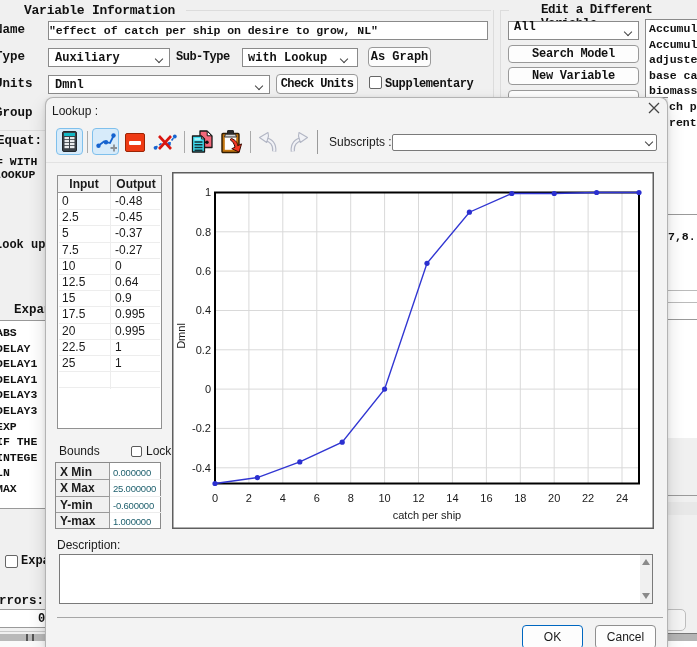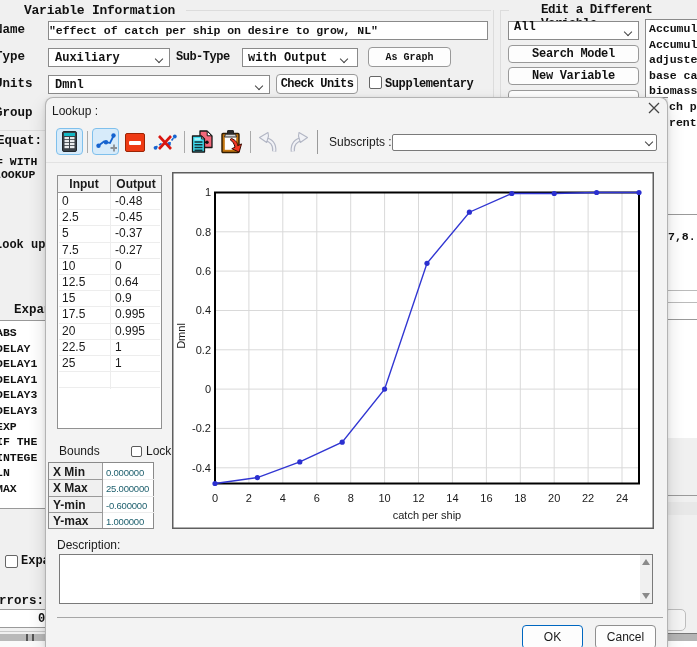--- a/index.html
+++ b/index.html
@@ -25,23 +25,23 @@
   <div class="abs mono" style="left:-5px;top:23px;font-size:12.5px;">Name</div>
   <div class="fld" style="left:48px;top:21px;width:440px;height:19px;"></div>
   <div class="abs mono" style="left:49px;top:24px;font-size:11.5px;letter-spacing:-0.05px;">"effect of catch per ship on desire to grow, NL"</div>
 
   <div class="abs mono" style="left:-5px;top:50px;font-size:12.5px;">Type</div>
   <div class="fld" style="left:48px;top:48px;width:122px;height:19px;"></div>
   <div class="abs mono" style="left:55px;top:51px;font-size:12px;">Auxiliary</div>
   <div class="chev" style="left:156px;top:55px;"></div>
   <div class="abs mono" style="left:176px;top:50px;font-size:12px;letter-spacing:-0.5px;">Sub-Type</div>
   <div class="fld" style="left:242px;top:48px;width:116px;height:19px;"></div>
-  <div class="abs mono" style="left:248px;top:51px;font-size:12px;">with Output</div>
+  <div class="abs mono" style="left:248px;top:51px;font-size:12px;">with Lookup</div>
   <div class="chev" style="left:341px;top:55px;"></div>
-  <div class="btn mono" style="left:368px;top:47px;width:83px;height:20px;font-size:10px;">As Graph</div>
+  <div class="btn mono" style="left:368px;top:47px;width:63px;height:20px;font-size:12px;">As Graph</div>
 
   <div class="abs mono" style="left:-5px;top:77px;font-size:12.5px;">Units</div>
   <div class="fld" style="left:48px;top:75px;width:222px;height:19px;"></div>
   <div class="abs mono" style="left:55px;top:78px;font-size:12px;">Dmnl</div>
   <div class="chev" style="left:256px;top:82px;"></div>
   <div class="btn mono" style="left:276px;top:74px;width:82px;height:20px;font-size:12px;letter-spacing:-0.6px;">Check Units</div>
   <div class="abs" style="left:369px;top:76px;width:11px;height:11px;border:1px solid #666;border-radius:2px;background:#fff;"></div>
   <div class="abs mono" style="left:385px;top:77px;font-size:12px;letter-spacing:-0.4px;">Supplementary</div>
 
   <div class="abs mono" style="left:-5px;top:106px;font-size:12.5px;">Group</div>
@@ -238,21 +238,21 @@
     <div style="position:absolute;left:1px;top:146.6px;width:101px;height:1px;background:#ededed;"></div>
     <div style="position:absolute;left:1px;top:162.8px;width:101px;height:1px;background:#ededed;"></div>
     <div style="position:absolute;left:1px;top:179.0px;width:101px;height:1px;background:#ededed;"></div>
     <div style="position:absolute;left:1px;top:195.2px;width:101px;height:1px;background:#ededed;"></div>
     <div style="position:absolute;left:1px;top:211.4px;width:101px;height:1px;background:#ededed;"></div>
   </div>
 
   <div class="abs ui" style="left:59px;top:444px;font-size:12px;">Bounds</div>
   <div class="abs" style="left:131px;top:446px;width:11px;height:11px;border:1px solid #5a5a5a;border-radius:2px;background:#fff;box-sizing:border-box;"></div>
   <div class="abs ui" style="left:146px;top:444px;font-size:12px;">Lock</div>
-  <div class="abs" style="left:48px;top:462px;width:106px;height:67px;background:#fff;border:1px solid #8a8a8a;box-sizing:border-box;padding-left:48px;">
+  <div class="abs" style="left:55px;top:462px;width:106px;height:67px;background:#fff;border:1px solid #8a8a8a;box-sizing:border-box;padding-left:48px;">
     <div style="position:absolute;left:0;top:0;width:54px;height:100%;background:#f0f0f0;border-right:1px solid #9a9a9a;box-sizing:border-box;"></div>
     <div class="ui" style="position:absolute;left:4px;top:2px;font-size:12px;font-weight:bold;">X Min</div>
     <div class="ui" style="position:absolute;left:4px;top:18px;font-size:12px;font-weight:bold;">X Max</div>
     <div class="ui" style="position:absolute;left:4px;top:35px;font-size:12px;font-weight:bold;">Y-min</div>
     <div class="ui" style="position:absolute;left:4px;top:51px;font-size:12px;font-weight:bold;">Y-max</div>
     <div style="position:absolute;left:0;top:16px;width:54px;height:1px;background:#9a9a9a;"></div>
     <div style="position:absolute;left:0;top:33px;width:54px;height:1px;background:#9a9a9a;"></div>
     <div style="position:absolute;left:0;top:49px;width:54px;height:1px;background:#9a9a9a;"></div>
     <div style="position:absolute;left:54px;top:16px;width:52px;height:1px;background:#ececec;"></div>
     <div style="position:absolute;left:54px;top:33px;width:52px;height:1px;background:#ececec;"></div>

